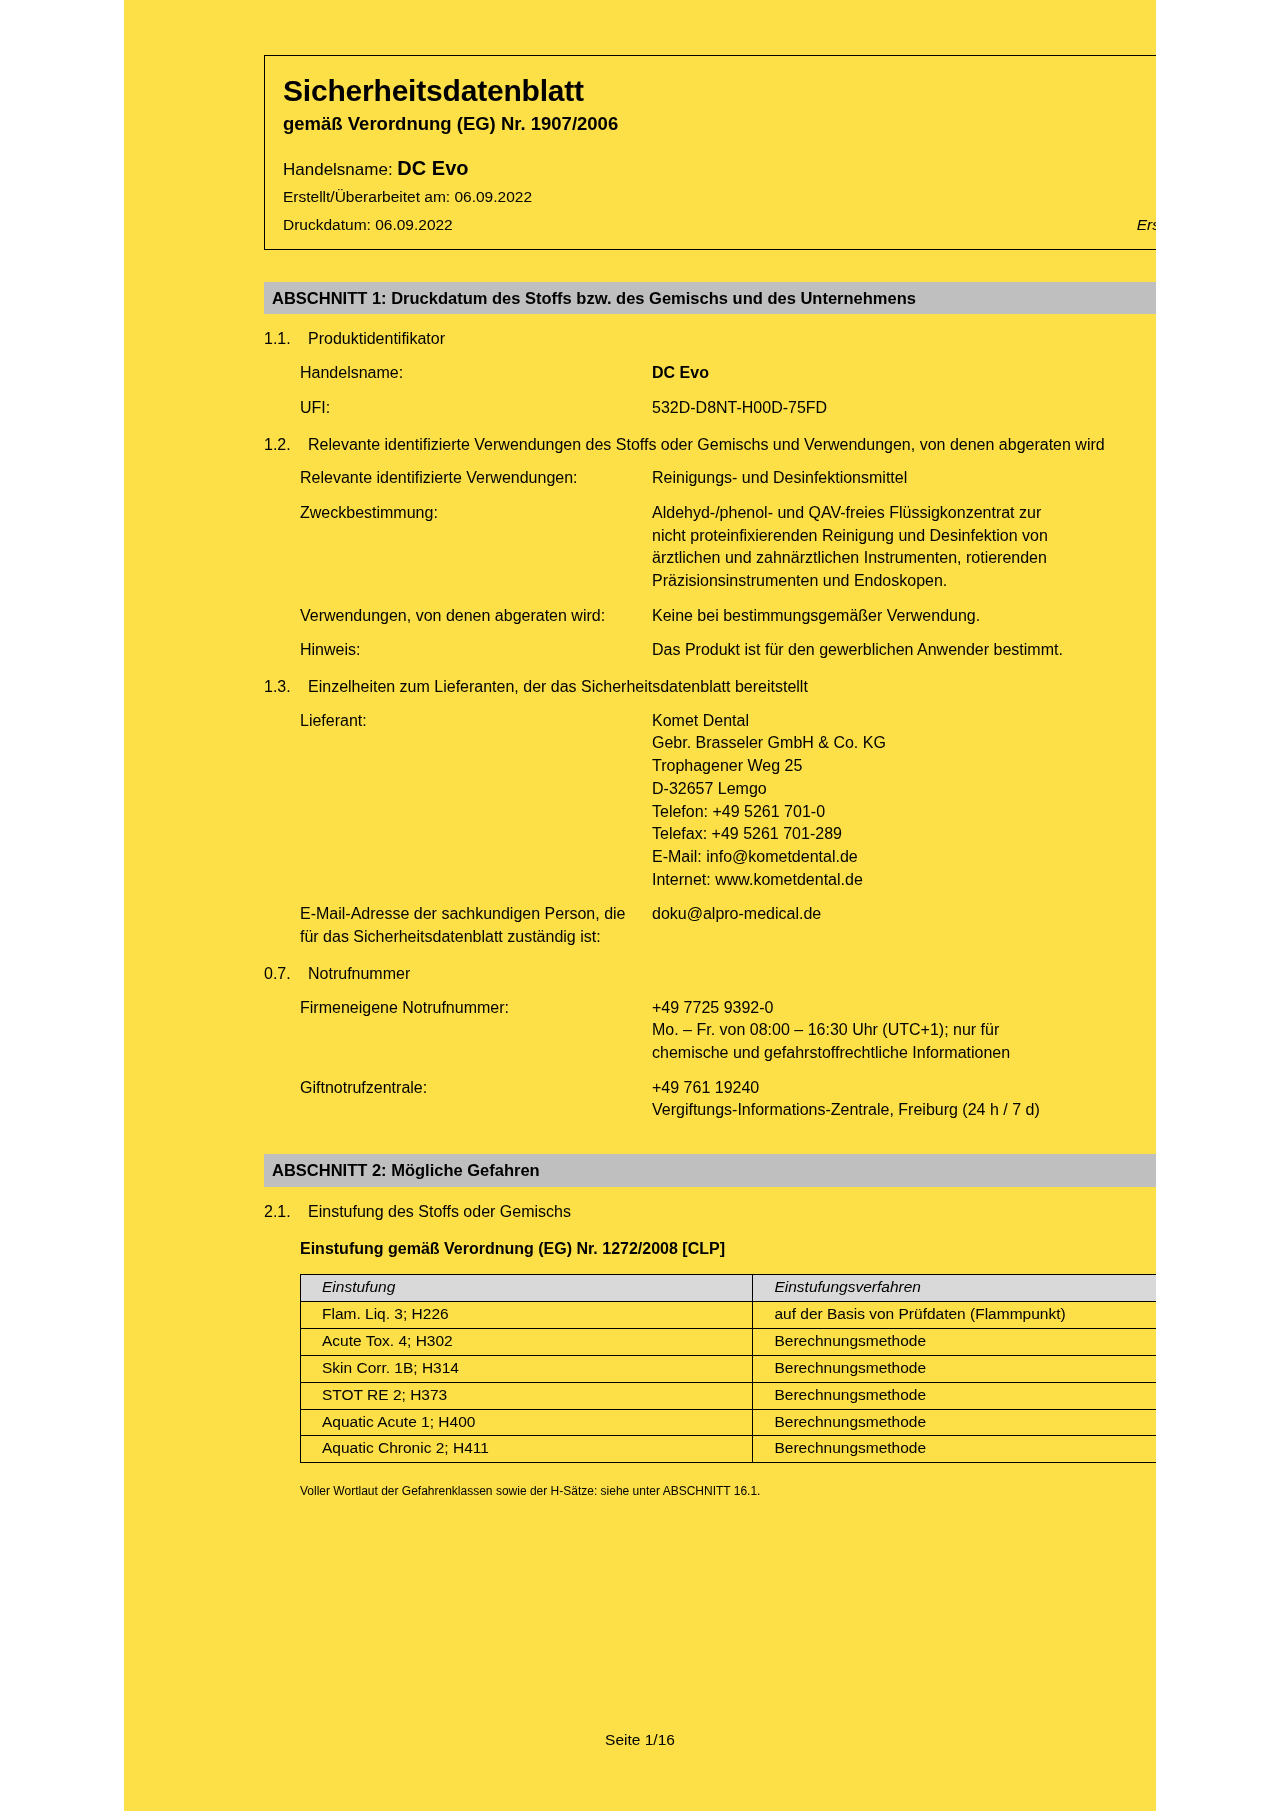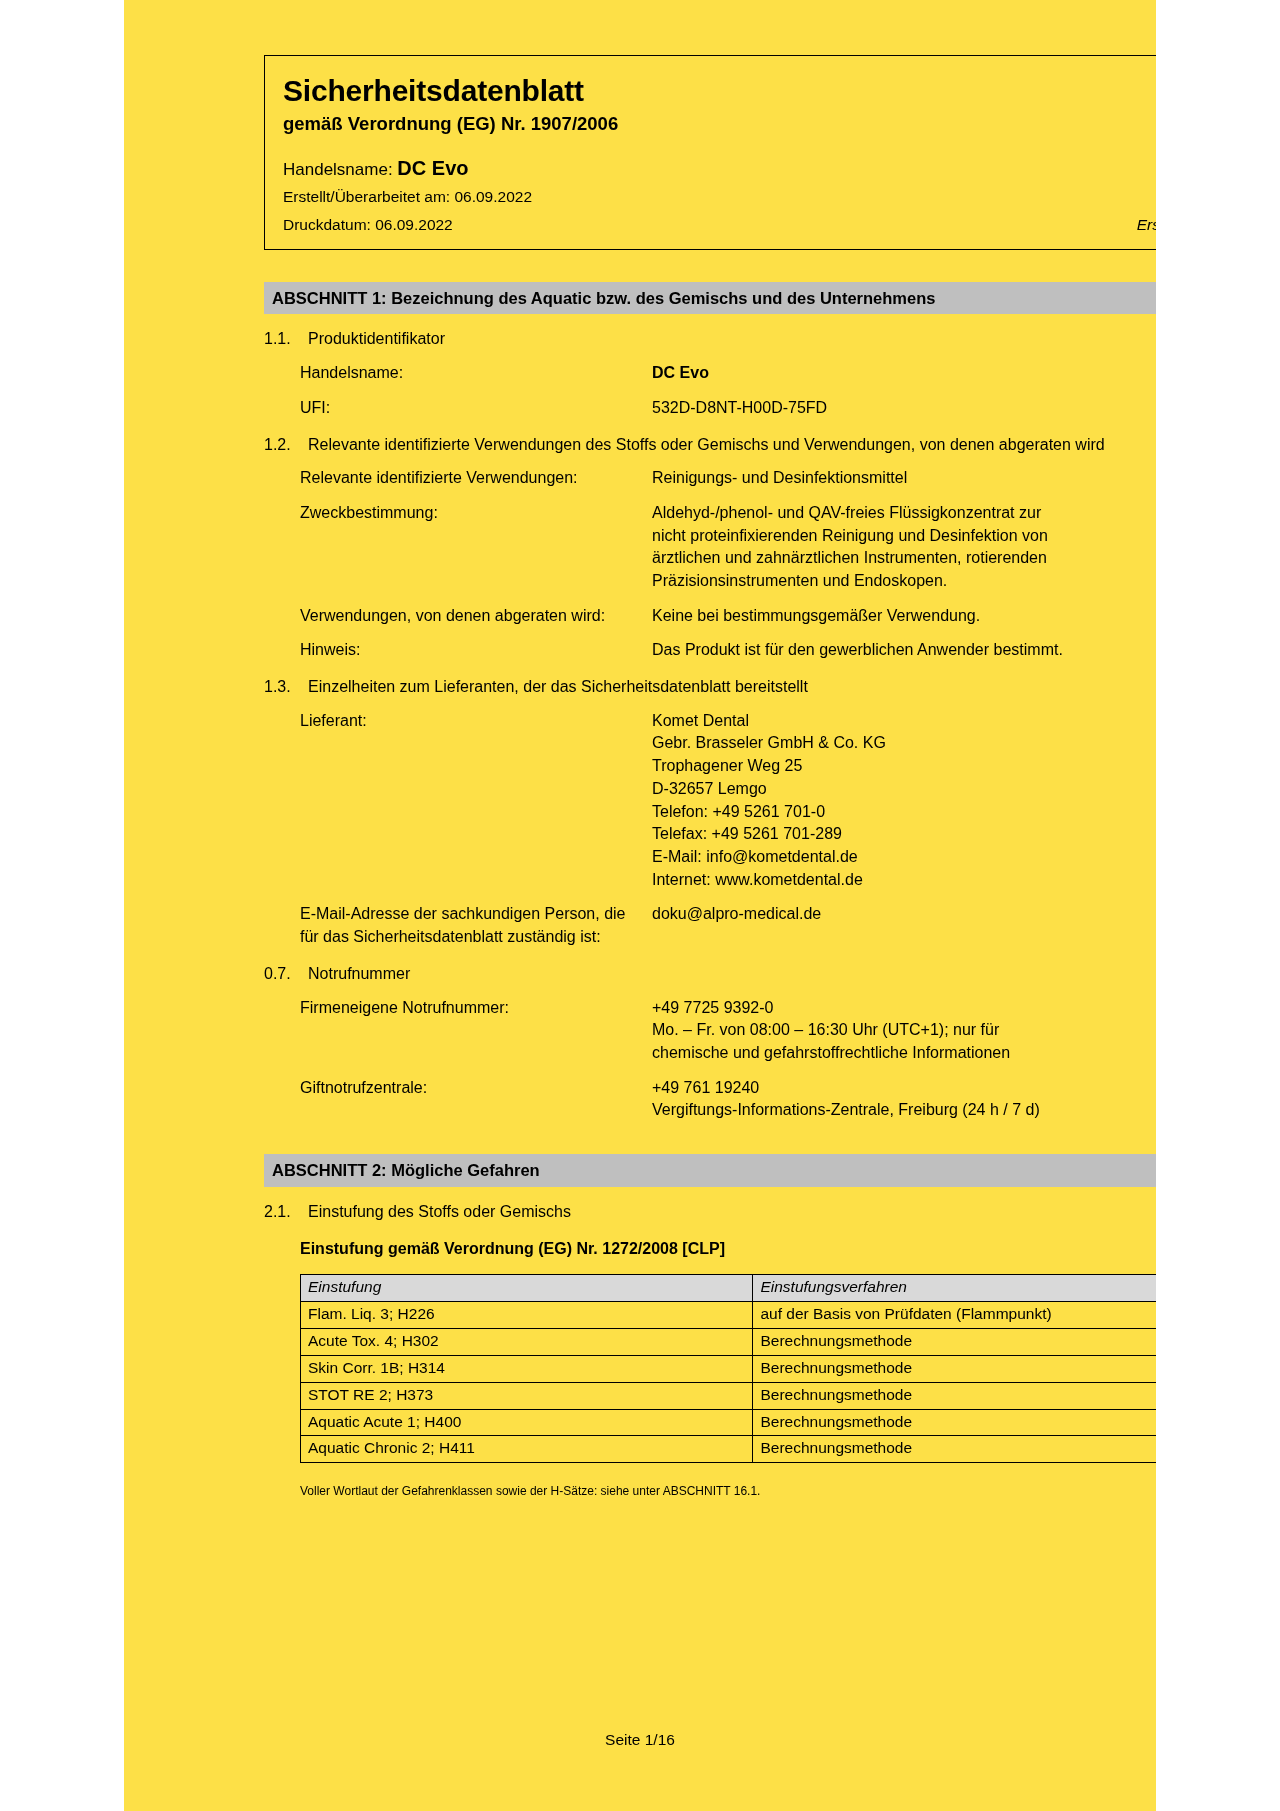--- a/index.html
+++ b/index.html
@@ -126,21 +126,21 @@
     margin-top: 14px;
   }
   table.cls {
     border-collapse: collapse;
     width: 100%;
     font-size: 15.5px;
     table-layout: fixed;
   }
   table.cls td, table.cls th {
     border: 1px solid #000000;
-    padding: 2px 7px 3px 7px;
+    padding: 2px 7px 3px 21px;
     text-align: left;
     vertical-align: top;
     line-height: 1.35;
     font-weight: normal;
   }
   table.cls thead td {
     background: #d9d9d9;
     font-style: italic;
   }
   table.cls col.c1 { width: 46.5%; }
@@ -180,21 +180,21 @@
         <span>Erstellt/Überarbeitet am: 06.09.2022</span>
         <span class="right">Version: 1.0</span>
       </div>
       <div class="meta-row">
         <span>Druckdatum: 06.09.2022</span>
         <span class="right">Ersetzt Version: -</span>
       </div>
     </div>
 
     <div class="gap-before-banner"></div>
-    <div class="section-banner">ABSCHNITT 1: Bezeichnung des Aquatic bzw. des Gemischs und des Unternehmens</div>
+    <div class="section-banner">ABSCHNITT 1: Druckdatum des Stoffs bzw. des Gemischs und des Unternehmens</div>
 
     <div class="subsec">
       <span class="num">1.1.</span>
       <span class="txt">Produktidentifikator</span>
     </div>
     <div class="row">
       <div class="label">Handelsname:</div>
       <div class="value bold">DC Evo</div>
     </div>
     <div class="row">

